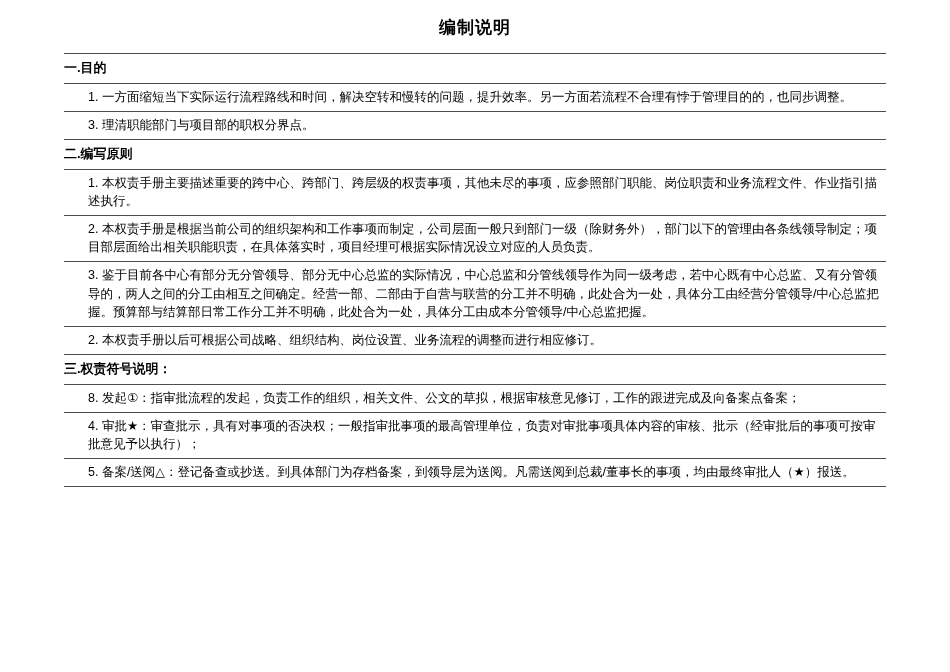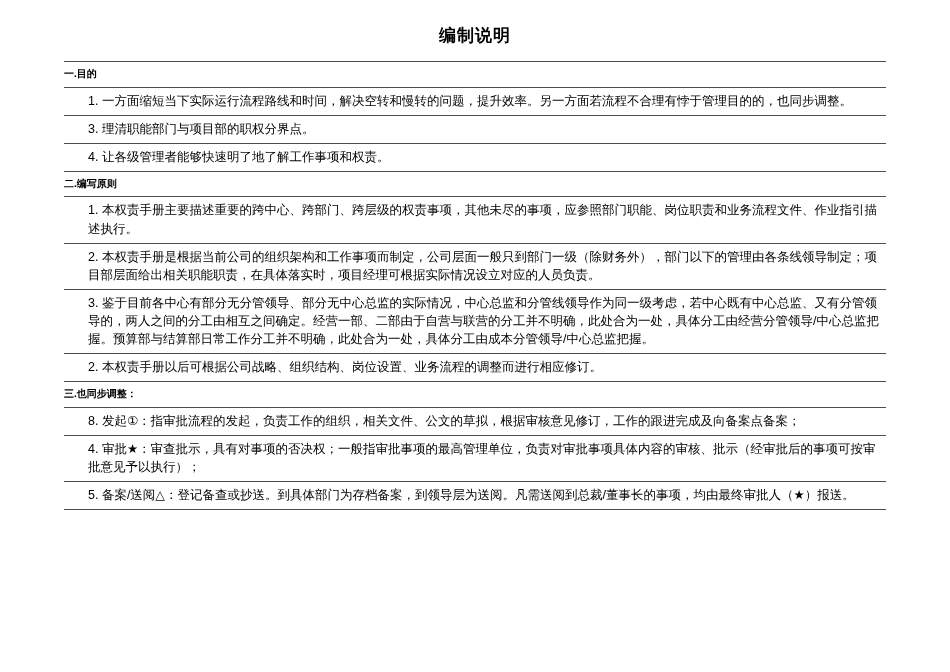--- a/index.html
+++ b/index.html
@@ -6,21 +6,21 @@
     margin: 0;
     padding: 0;
     background: #ffffff;
     width: 950px;
     height: 672px;
     font-family: "Liberation Sans", "DejaVu Sans", sans-serif;
     color: #000000;
   }
   .doc {
     width: 822px;
-    margin: 16px auto;
+    margin: 8px auto;
     padding-top: 0;
     box-sizing: border-box;
   }
   .title {
     text-align: center;
     font-size: 17px;
     font-weight: bold;
     letter-spacing: 1px;
     padding: 8px 0 14px 0;
   }
@@ -29,45 +29,44 @@
   }
   .row {
     border-bottom: 1px solid #4d4d4d;
     font-size: 12.5px;
     line-height: 1.45;
     padding: 4px 2px 5px 2px;
     word-break: break-all;
   }
   .row.heading {
     font-weight: bold;
-    font-size: 10px;
+    font-size: 13px;
     padding: 5px 2px 5px 0;
   }
   .row.item {
     padding-left: 24px;
   }
 </style>
 </head>
 <body>
 
 <div class="doc">
   <div class="title">编制说明</div>
 
   <div class="table">
 
     <div class="row heading">一.目的</div>
     <div class="row item">1. 一方面缩短当下实际运行流程路线和时间，解决空转和慢转的问题，提升效率。另一方面若流程不合理有悖于管理目的的，也同步调整。</div>
     <div class="row item">3. 理清职能部门与项目部的职权分界点。</div>
-    <div class="row item">4. 让各级管理者能够快速明了地了解工作事项和权责。</div>
 
     <div class="row heading">二.编写原则</div>
     <div class="row item">1. 本权责手册主要描述重要的跨中心、跨部门、跨层级的权责事项，其他未尽的事项，应参照部门职能、岗位职责和业务流程文件、作业指引描述执行。</div>
     <div class="row item">2. 本权责手册是根据当前公司的组织架构和工作事项而制定，公司层面一般只到部门一级（除财务外），部门以下的管理由各条线领导制定；项目部层面给出相关职能职责，在具体落实时，项目经理可根据实际情况设立对应的人员负责。</div>
     <div class="row item">3. 鉴于目前各中心有部分无分管领导、部分无中心总监的实际情况，中心总监和分管线领导作为同一级考虑，若中心既有中心总监、又有分管领导的，两人之间的分工由相互之间确定。经营一部、二部由于自营与联营的分工并不明确，此处合为一处，具体分工由经营分管领导/中心总监把握。预算部与结算部日常工作分工并不明确，此处合为一处，具体分工由成本分管领导/中心总监把握。</div>
     <div class="row item">2. 本权责手册以后可根据公司战略、组织结构、岗位设置、业务流程的调整而进行相应修订。</div>
 
-    <div class="row heading">三.也同步调整：</div>
+    <div class="row heading">三.权责符号说明：</div>
     <div class="row item">8. 发起①：指审批流程的发起，负责工作的组织，相关文件、公文的草拟，根据审核意见修订，工作的跟进完成及向备案点备案；</div>
     <div class="row item">4. 审批★：审查批示，具有对事项的否决权；一般指审批事项的最高管理单位，负责对审批事项具体内容的审核、批示（经审批后的事项可按审批意见予以执行）；</div>
     <div class="row item">5. 备案/送阅△：登记备查或抄送。到具体部门为存档备案，到领导层为送阅。凡需送阅到总裁/董事长的事项，均由最终审批人（★）报送。</div>
 
   </div>
 </div>
 
 </body></html>

